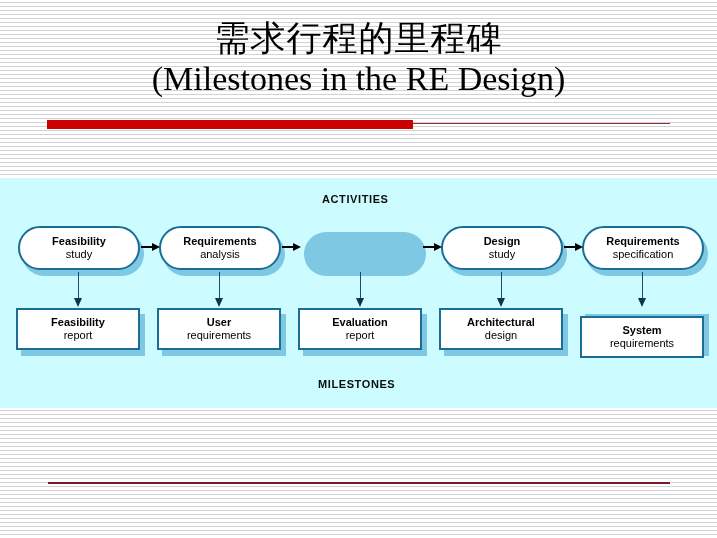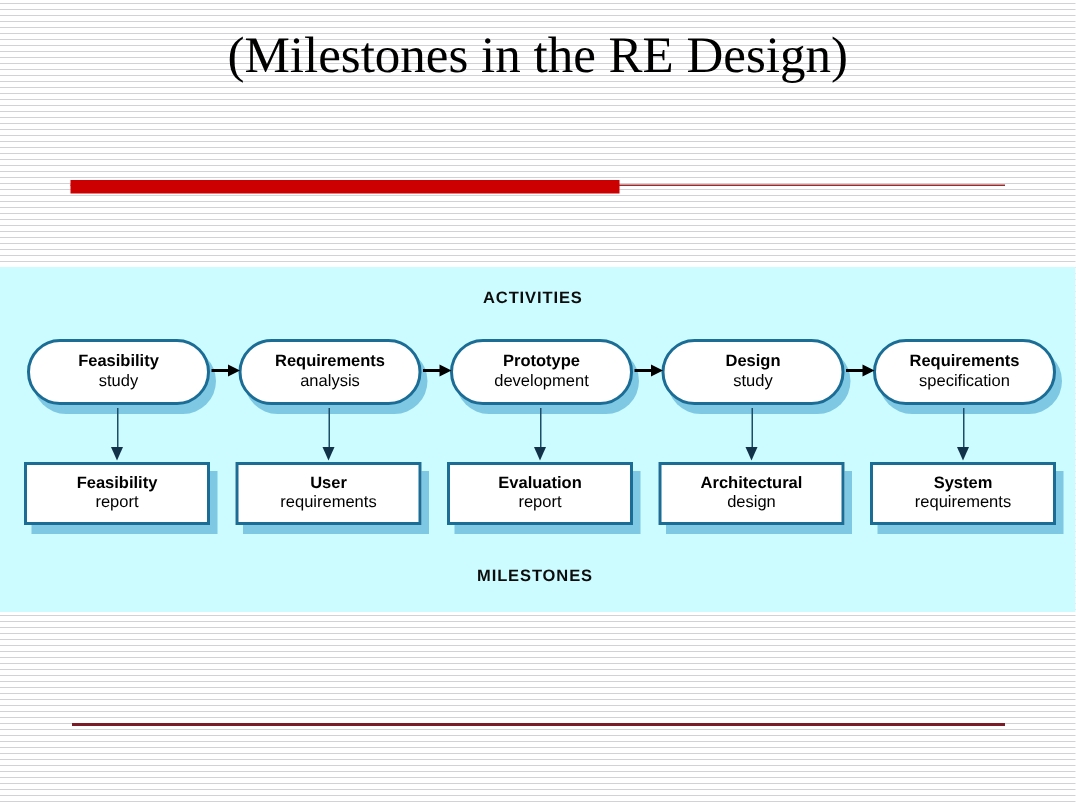--- a/index.html
+++ b/index.html
@@ -197,20 +197,21 @@
     border-right: 4.5px solid transparent;
     border-top: 9px solid #12324a;
   }
 </style>
 </head>
 <body>
 
 <div id="slide">
 
   <div id="title-block">
+    <span class="title-line cjk">需求行程的里程碑</span>
     <span class="title-line latin">(Milestones in the RE Design)</span>
   </div>
 
   <div id="title-rule">
     <div class="thin"></div>
     <div class="thick"></div>
   </div>
 
   <div id="diagram-panel">
 
@@ -229,24 +230,20 @@
       <div class="node activity-node" style="left:18px;  top:0;">
         <span class="l1">Feasibility</span>
         <span class="l2">study</span>
       </div>
 
       <div class="node activity-node" style="left:159px; top:0;">
         <span class="l1">Requirements</span>
         <span class="l2">analysis</span>
       </div>
 
-      <div class="node activity-node" style="left:300px; top:0;">
-        <span class="l1">Prototype</span>
-        <span class="l2">development</span>
-      </div>
 
       <div class="node activity-node" style="left:441px; top:0;">
         <span class="l1">Design</span>
         <span class="l2">study</span>
       </div>
 
       <div class="node activity-node" style="left:582px; top:0;">
         <span class="l1">Requirements</span>
         <span class="l2">specification</span>
       </div>
@@ -312,21 +309,21 @@
       <div class="node milestone-node" style="left:298px; top:0;align-items:center;">
         <span class="l1">Evaluation</span>
         <span class="l2">report</span>
       </div>
 
       <div class="node milestone-node" style="left:439px; top:0;">
         <span class="l1">Architectural</span>
         <span class="l2">design</span>
       </div>
 
-      <div class="node milestone-node" style="left:580px; top:0;">
+      <div class="node milestone-node" style="left:580px; top:8px;">
         <span class="l1">System</span>
         <span class="l2">requirements</span>
       </div>
 
     </div>
 
   </div>
 
   <div id="bottom-rule"></div>
 

